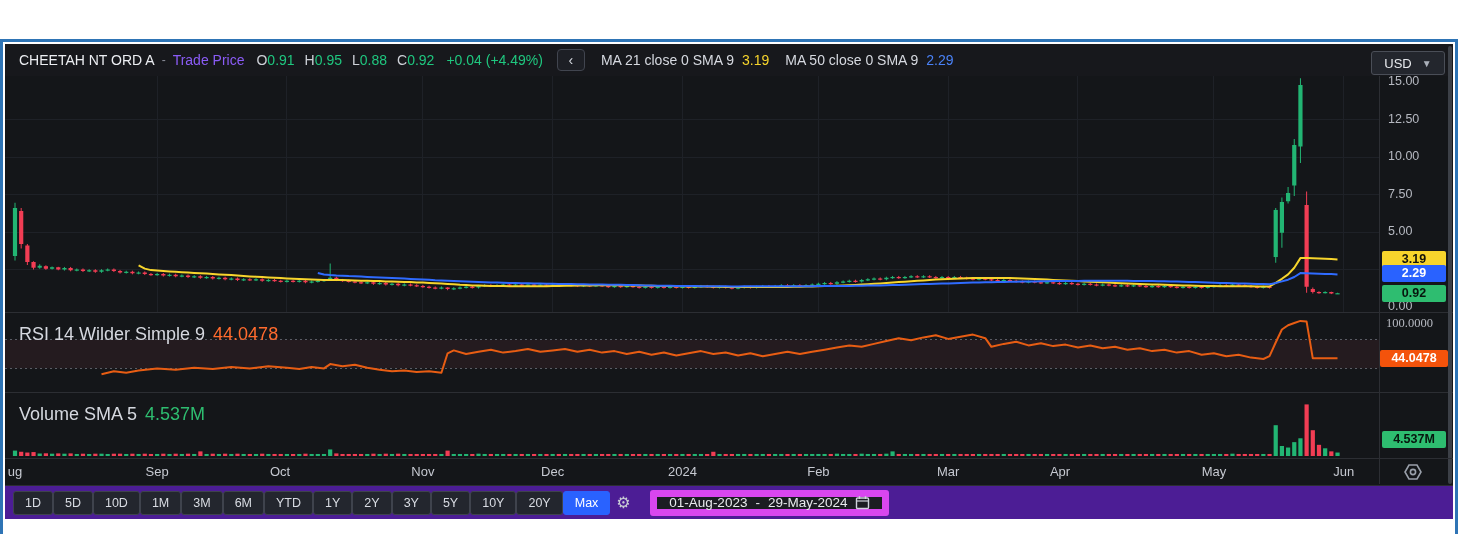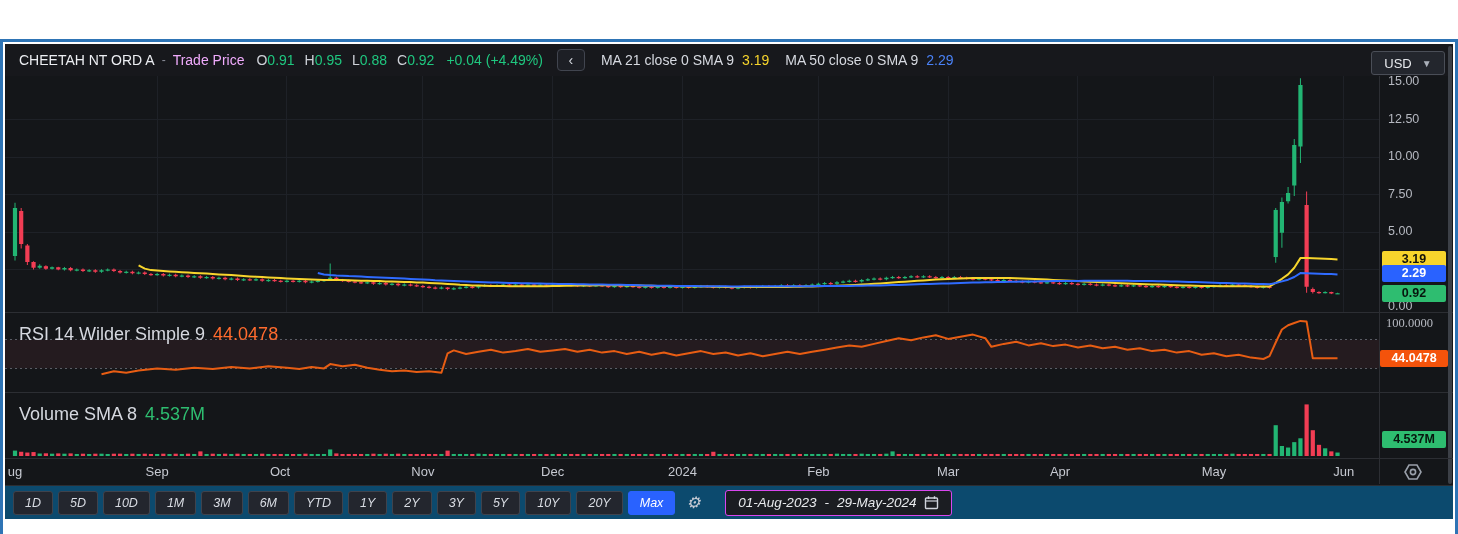--- a/index.html
+++ b/index.html
@@ -4,21 +4,21 @@
 <style>
   * { margin:0; padding:0; box-sizing:border-box; }
   html,body { width:1458px; height:534px; background:#fff; font-family:"Liberation Sans", sans-serif; }
   .page { position:relative; width:1458px; height:534px; border:3px solid #2e74b5; background:#fff; overflow:hidden;margin-top:39px; }
   .app { position:absolute; left:2px; top:2px; width:1448px; height:475px; background:#141619; overflow:hidden; }
 
   
   .hdr { position:absolute; left:0; top:0; width:100%; height:32px; display:flex; align-items:center; padding-left:14px; background:#17181c; font-size:14px; color:#d6d9e0; white-space:nowrap; }
   .hdr .sym { color:#eceef2; margin-right:7px; }
   .hdr .sep { color:#8b8f99; margin-right:7px; font-size:12px; }
-  .hdr .srs { color:#f0abfc; margin-right:12px; }
+  .hdr .srs { color:#8b5cf6; margin-right:12px; }
   .ohlc { display:flex; gap:10px; margin-right:12px; }
   .ohlc .lbl { color:#cfd2d9; }
   .ohlc .val { color:#1fc77f; }
   .chg { color:#1fc77f; margin-right:14px; }
   .collapse-btn { width:28px; height:22px; border:1px solid #41454f; border-radius:4px; background:#1d1f25; color:#d9dce3; font-size:14px; line-height:20px; text-align:center; margin-right:16px; cursor:pointer; }
   .ma { margin-right:16px; color:#d6d9e0; }
   .ma .v1 { color:#f7d52c; margin-left:8px; }
   .ma .v2 { color:#4a82f7; margin-left:8px; }
   .usd { position:absolute; left:1366px; top:7px; width:74px; height:24px; background:#23262d; border:1px solid #4a4e57; border-radius:3px; color:#e8eaee; font-size:13px; display:flex; align-items:center; justify-content:center; gap:10px; cursor:pointer; z-index:5; }
   .usd .chev { font-size:10px; color:#aab0ba; }
@@ -37,25 +37,25 @@
   .axis { position:absolute; left:1375px; top:32px; width:73px; height:408px; font-size:12.5px; color:#b6b9c1; }
   .tick { position:absolute; left:8px; }
   .badge { position:absolute; left:2px; width:64px; height:17px; border-radius:2px; font-size:12.5px; text-align:center; line-height:17px; font-weight:bold; }
 
   
   .xaxis { position:absolute; left:0; top:414px; width:1448px; height:26px; border-top:1px solid #2c2e33; color:#c6c9d1; font-size:13px; }
   .xlab { position:absolute; top:5px; transform:translateX(-50%); }
   .hex-btn { position:absolute; left:1396px; top:3px; width:24px; height:20px; cursor:pointer; }
 
   
-  .toolbar { position:absolute; left:0; top:441px; width:1448px; height:34px; border-top:1px solid #2c2e33; display:flex; align-items:center; padding-left:8px; gap:5px; background:#0c4a6e;font-style:italic; }
+  .toolbar { position:absolute; left:0; top:441px; width:1448px; height:34px; border-top:1px solid #2c2e33; display:flex; align-items:center; padding-left:8px; background:#4c1d95; }
   .rbtn { height:24px; padding:0 11px; background:#23262e; border:1px solid #3f434d; border-radius:3px; color:#d9dce3; font-size:12.5px; line-height:22px; cursor:pointer; }
   .rbtn.active { background:#2962ff; border-color:#2962ff; color:#fff; }
   .gear { width:26px; height:24px; color:#c7cbd4; font-size:16px; line-height:24px; text-align:center; cursor:pointer; }
-  .datebox { height:26px; margin-left:14px; padding:0 12px; background:#1b1d22; border:1px solid #d946ef; border-radius:3px; color:#e8eaed; font-size:13.5px; display:flex; align-items:center; gap:8px; cursor:pointer; }
+  .datebox { height:26px; margin-left:14px; padding:0 12px; background:#1b1d22; border:7px solid #d946ef; border-radius:3px; color:#e8eaed; font-size:13.5px; display:flex; align-items:center; gap:8px; cursor:pointer; }
 
   
   .caption { position:absolute; left:2px; top:479px; width:1448px; height:48px; background:#fff; }
   .caption span { display:block; padding:8px 0 0 4px; font-size:20px; font-weight:bold; font-style:italic; color:#0c0c0c; letter-spacing:-0.2px; }
 </style>
 </head>
 <body>
 
 <div class="page">
   <div class="app">
@@ -756,21 +756,21 @@
 
     <div class="divider" style="top:268px"></div>
     <div class="divider" style="top:348px"></div>
     <div class="vaxis-line"></div>
     <div class="scroll-strip"></div>
 
     <div class="pane-label" style="left:14px; top:280px">
       <span>RSI 14 Wilder Simple 9</span><span class="orange">44.0478</span>
     </div>
     <div class="pane-label" style="left:14px; top:360px">
-      <span>Volume SMA 8</span><span class="green">4.537M</span>
+      <span>Volume SMA 5</span><span class="green">4.537M</span>
     </div>
 
     <div class="axis" id="axis-gutter">
         <div class="tick" style="top: -2px;">15.00</div>
         <div class="tick" style="top: 35.5px;">12.50</div>
         <div class="tick" style="top: 73px; text-align: center;">10.00</div>
         <div class="tick" style="top: 110.5px;">7.50</div>
         <div class="tick" style="top: 148px;">5.00</div>
         <div class="tick" style="top: 223px;">0.00</div>
         <div class="badge" style="top: 175.15px; background: rgb(247, 213, 44); color: rgb(21, 21, 10);">3.19</div>

